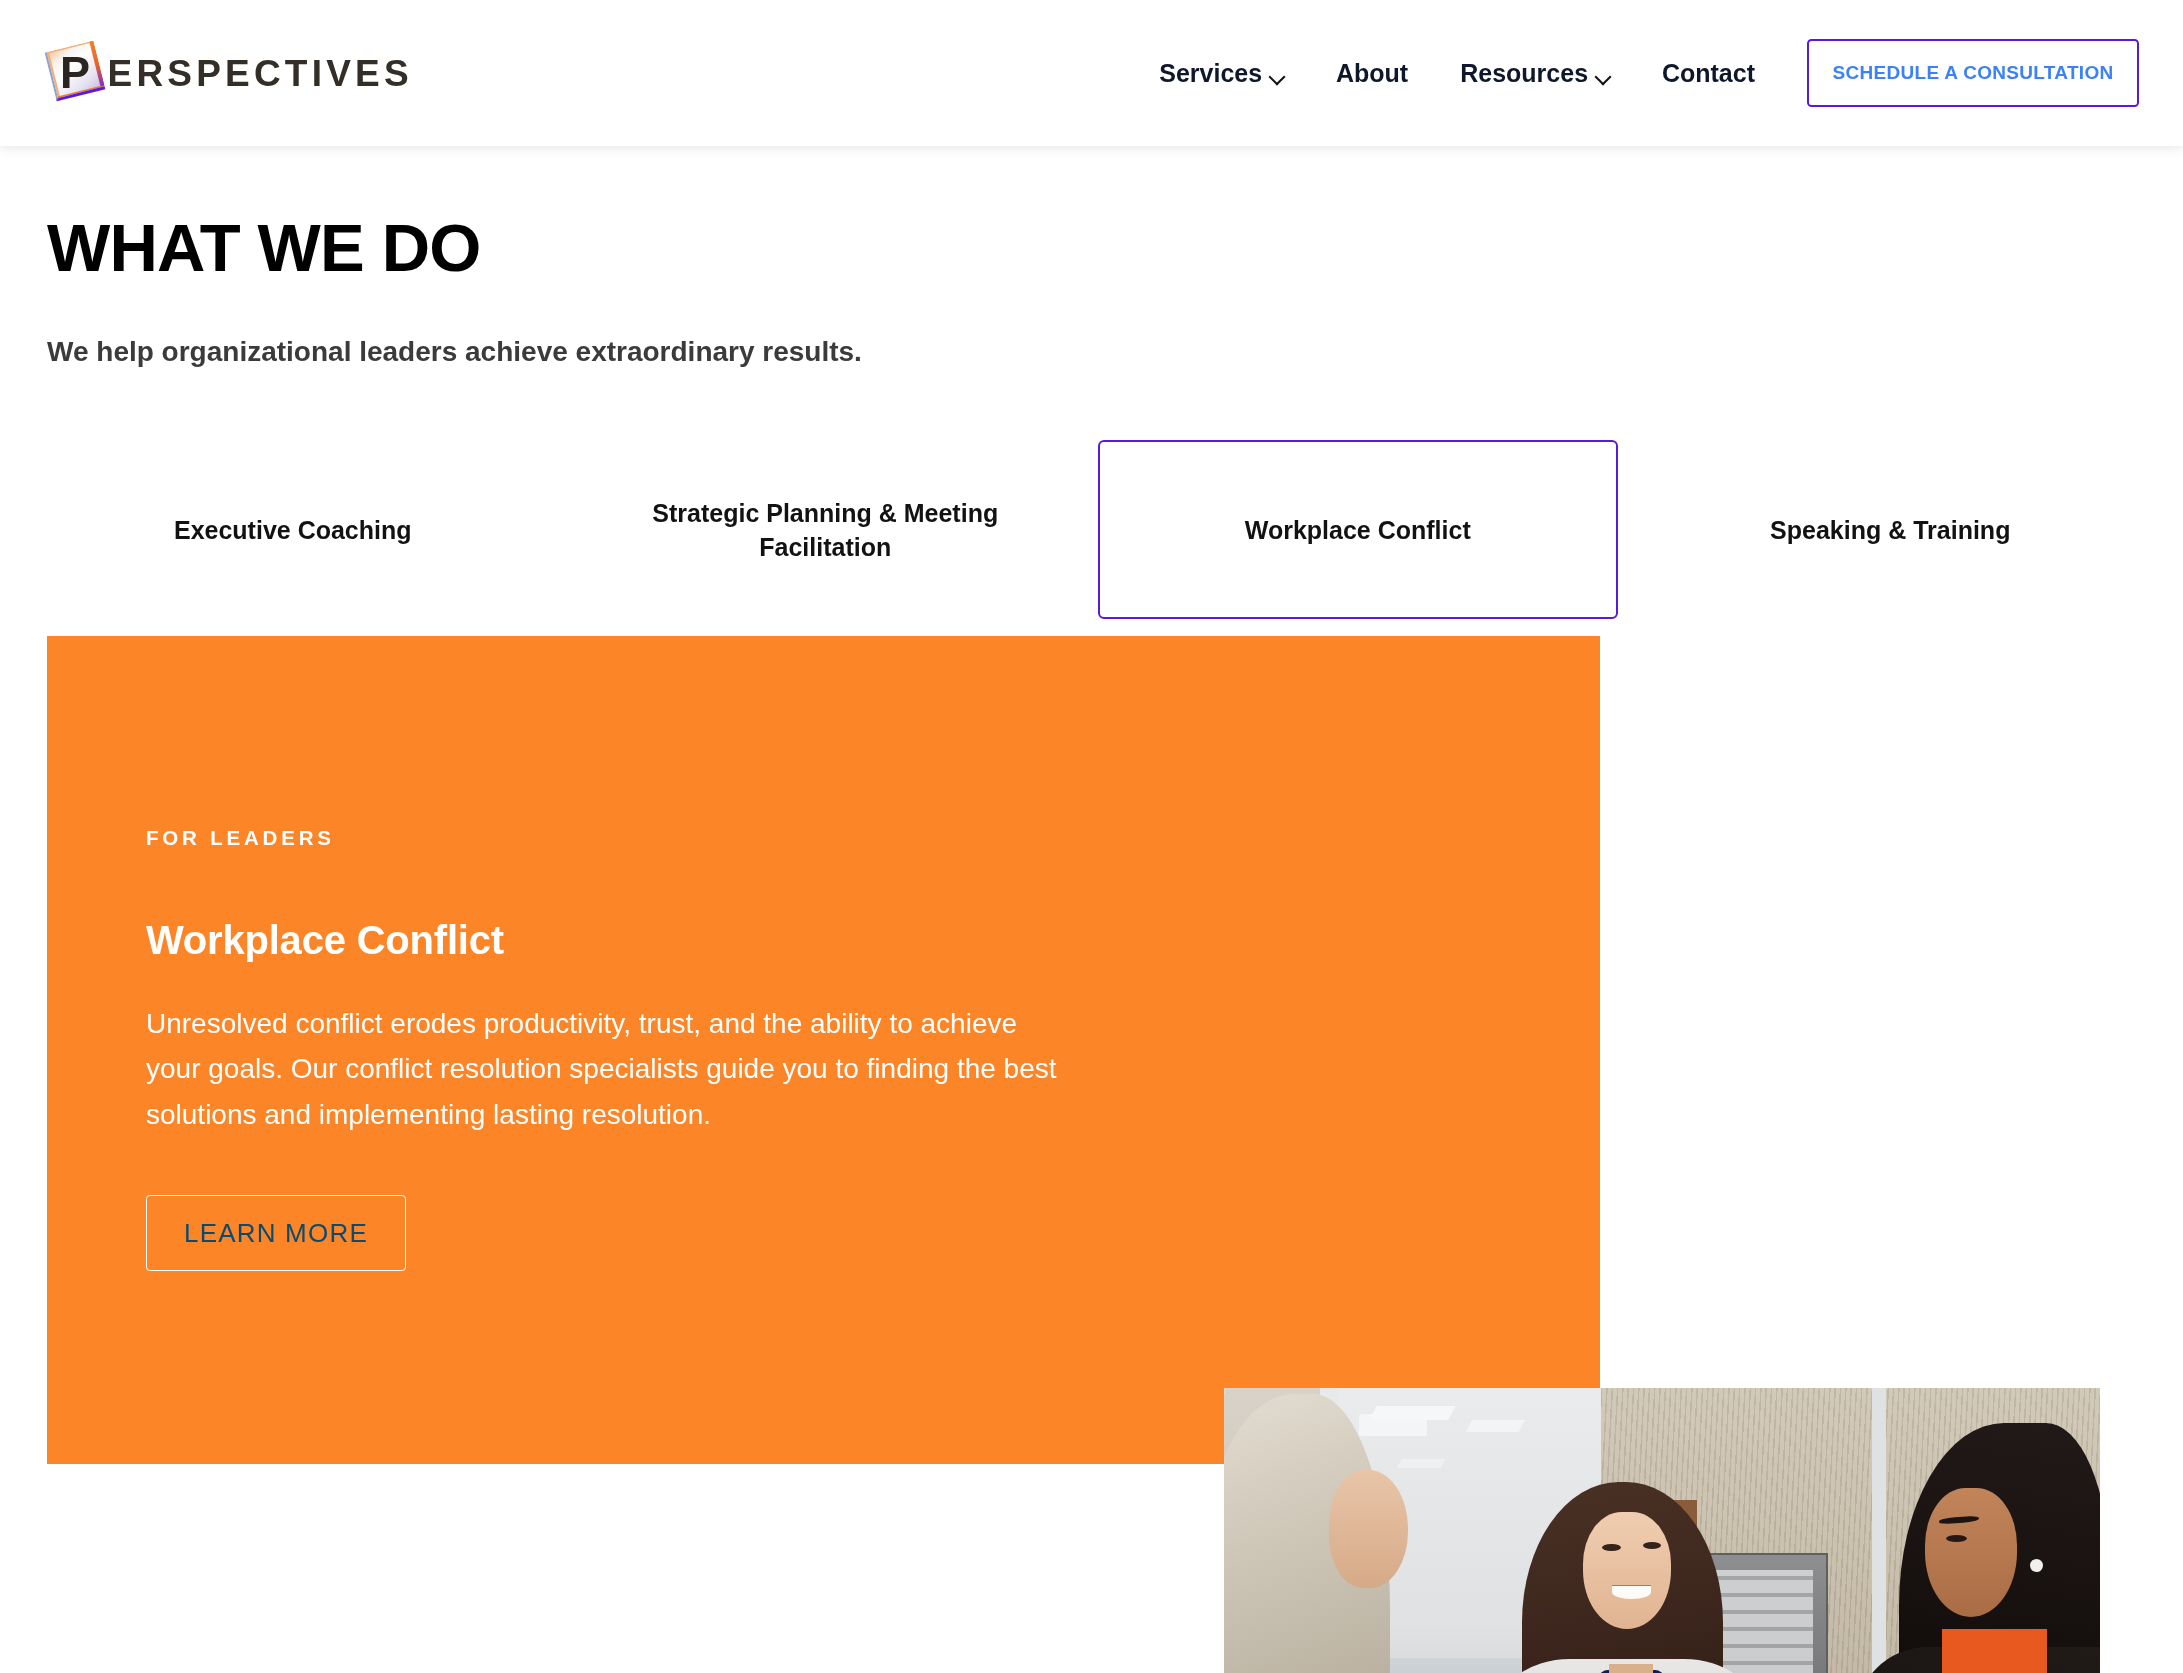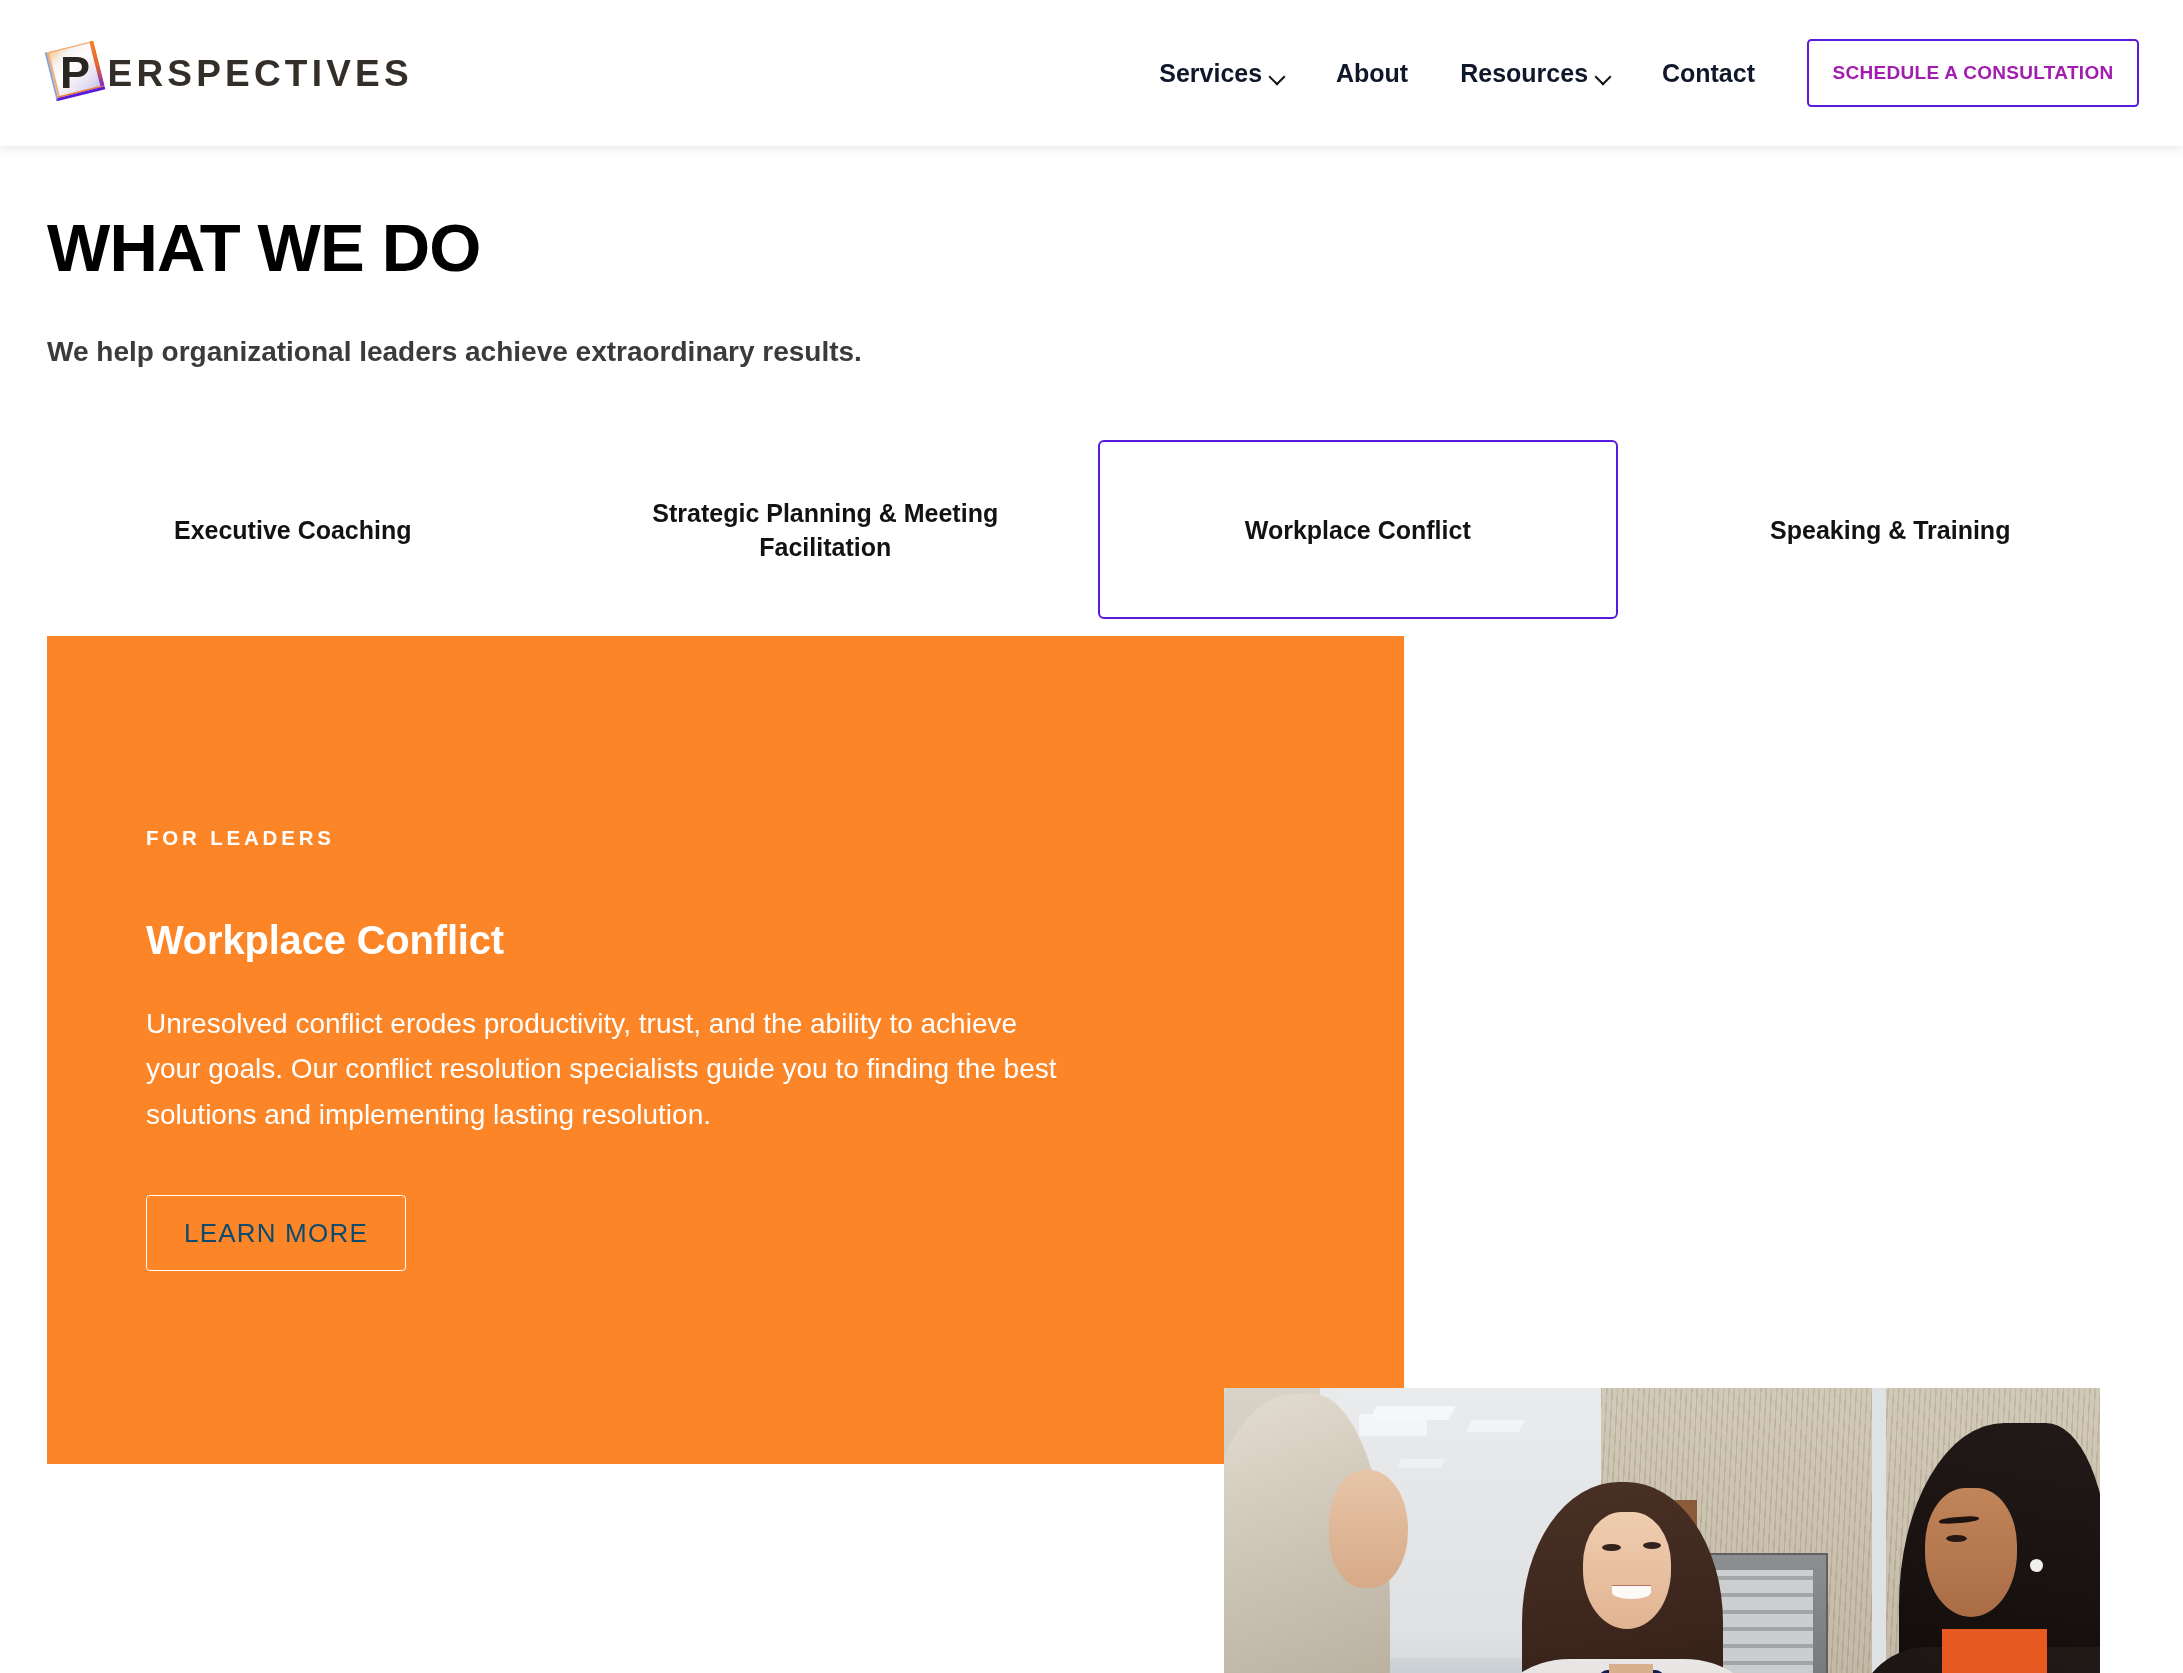--- a/index.html
+++ b/index.html
@@ -119,21 +119,21 @@
     left: 0.8px; top: 0;
     width: 10px; height: 10px;
     border-right: 2.3px solid #111;
     border-bottom: 2.3px solid #111;
     transform: rotate(45deg);
   }
   .cta-button {
     margin-left: 26px;
     border: 2.3px solid #5a1adb;
     border-radius: 4.5px;
-    color: #a21caf;
+    color: #3b82f6;
     font-size: 19px;
     font-weight: 700;
     letter-spacing: 0.3px;
     padding: 21px 23.5px 20.5px;
     background: #ffffff;
     cursor: pointer;
     white-space: nowrap;
     font-family: "Liberation Sans", sans-serif;
   }
 
@@ -191,21 +191,21 @@
   
   .feature {
     position: relative;
     margin-top: 16.7px;
     height: 841px;
   }
   .feature-card {
     position: absolute;
     left: 47px;
     top: 0;
-    width: 1357px;
+    width: 1553px;
     height: 828px;
     background: #fc8527;
   }
   .feature-inner {
     position: absolute;
     left: 99px;
     top: 190px;
     width: 963px;
   }
   .eyebrow {

